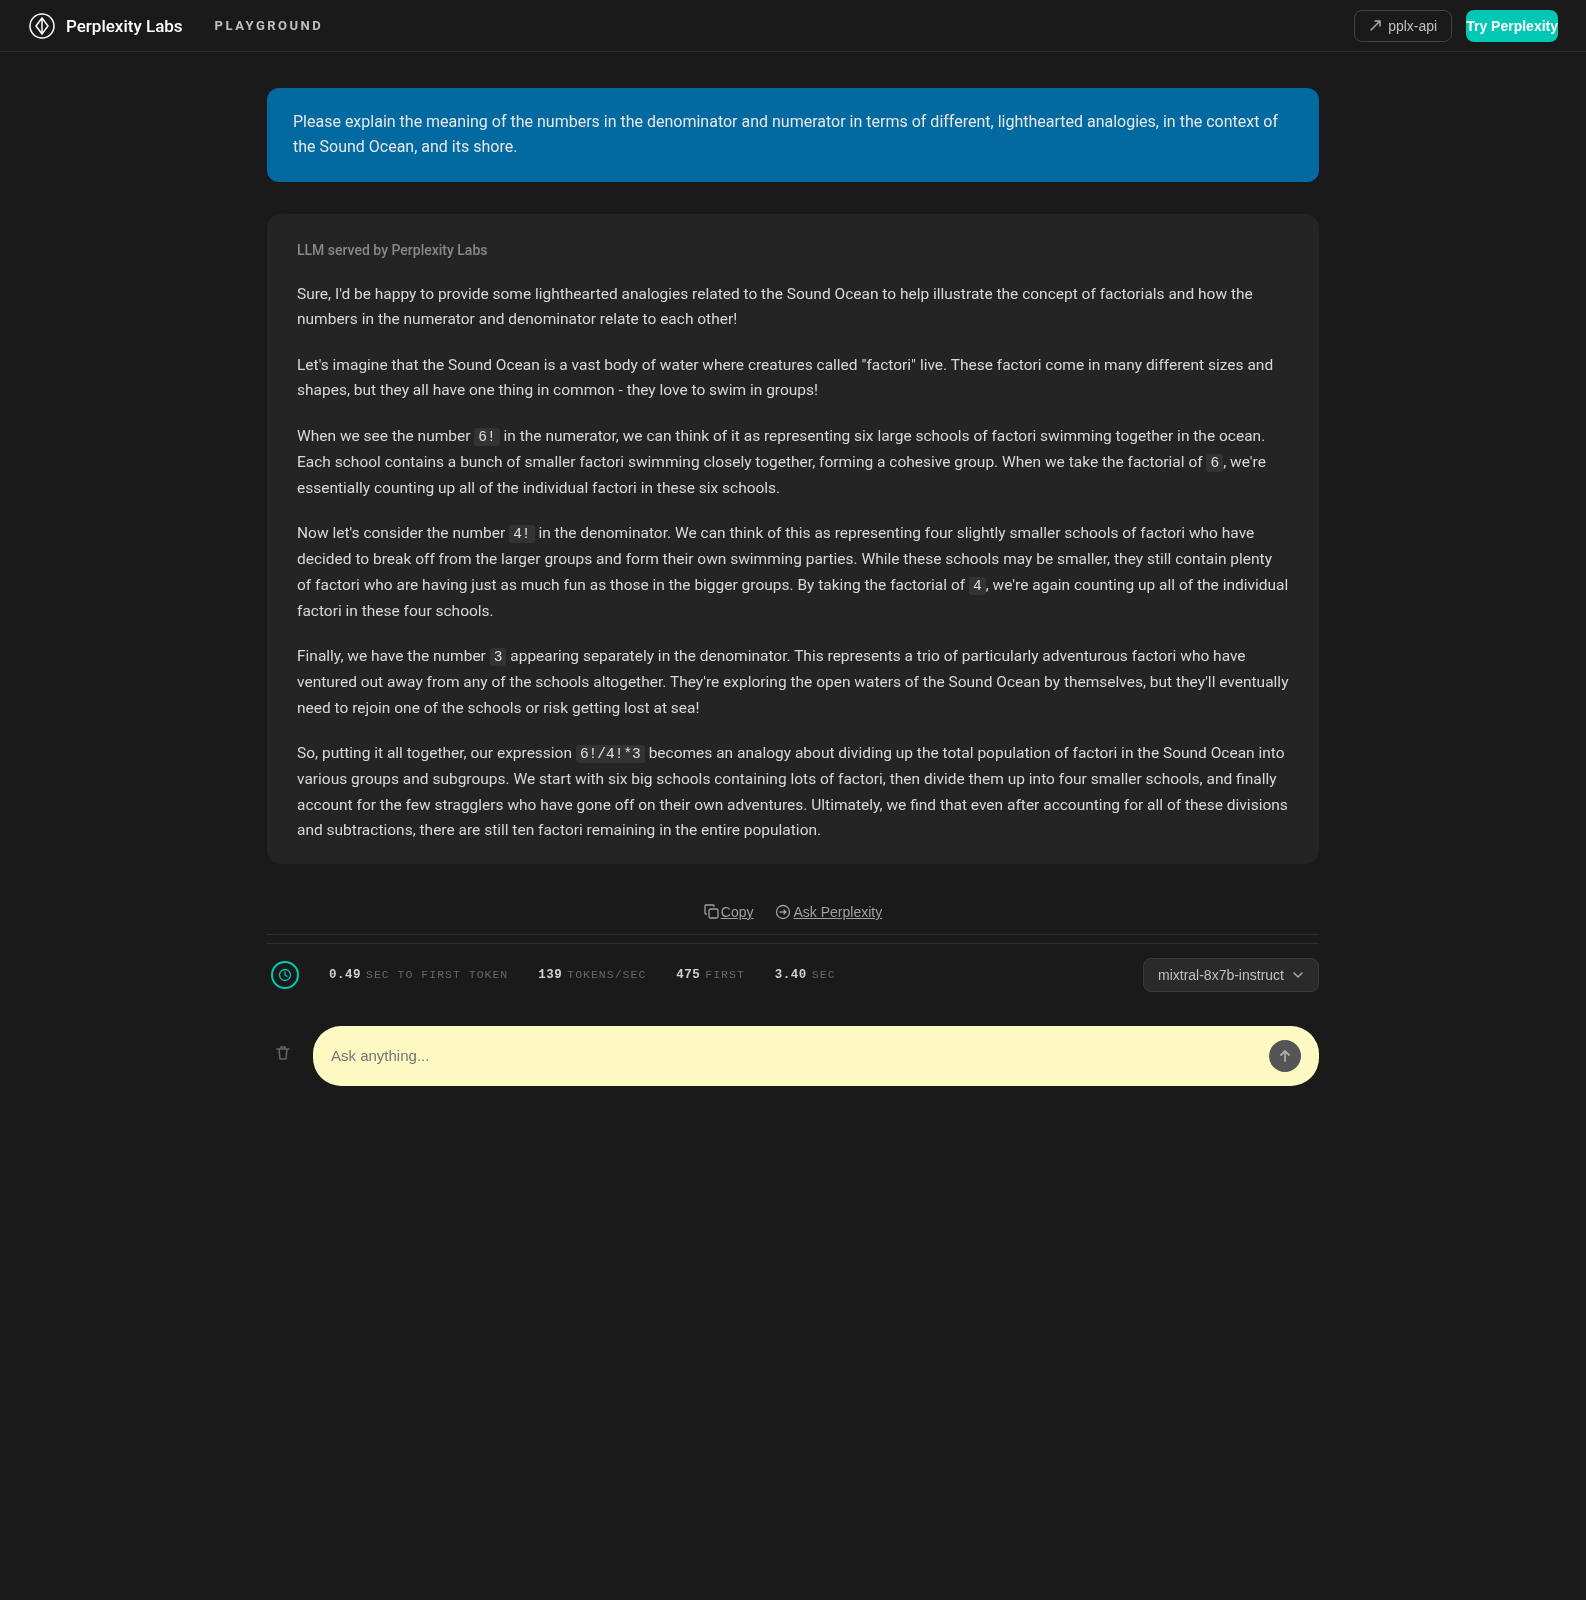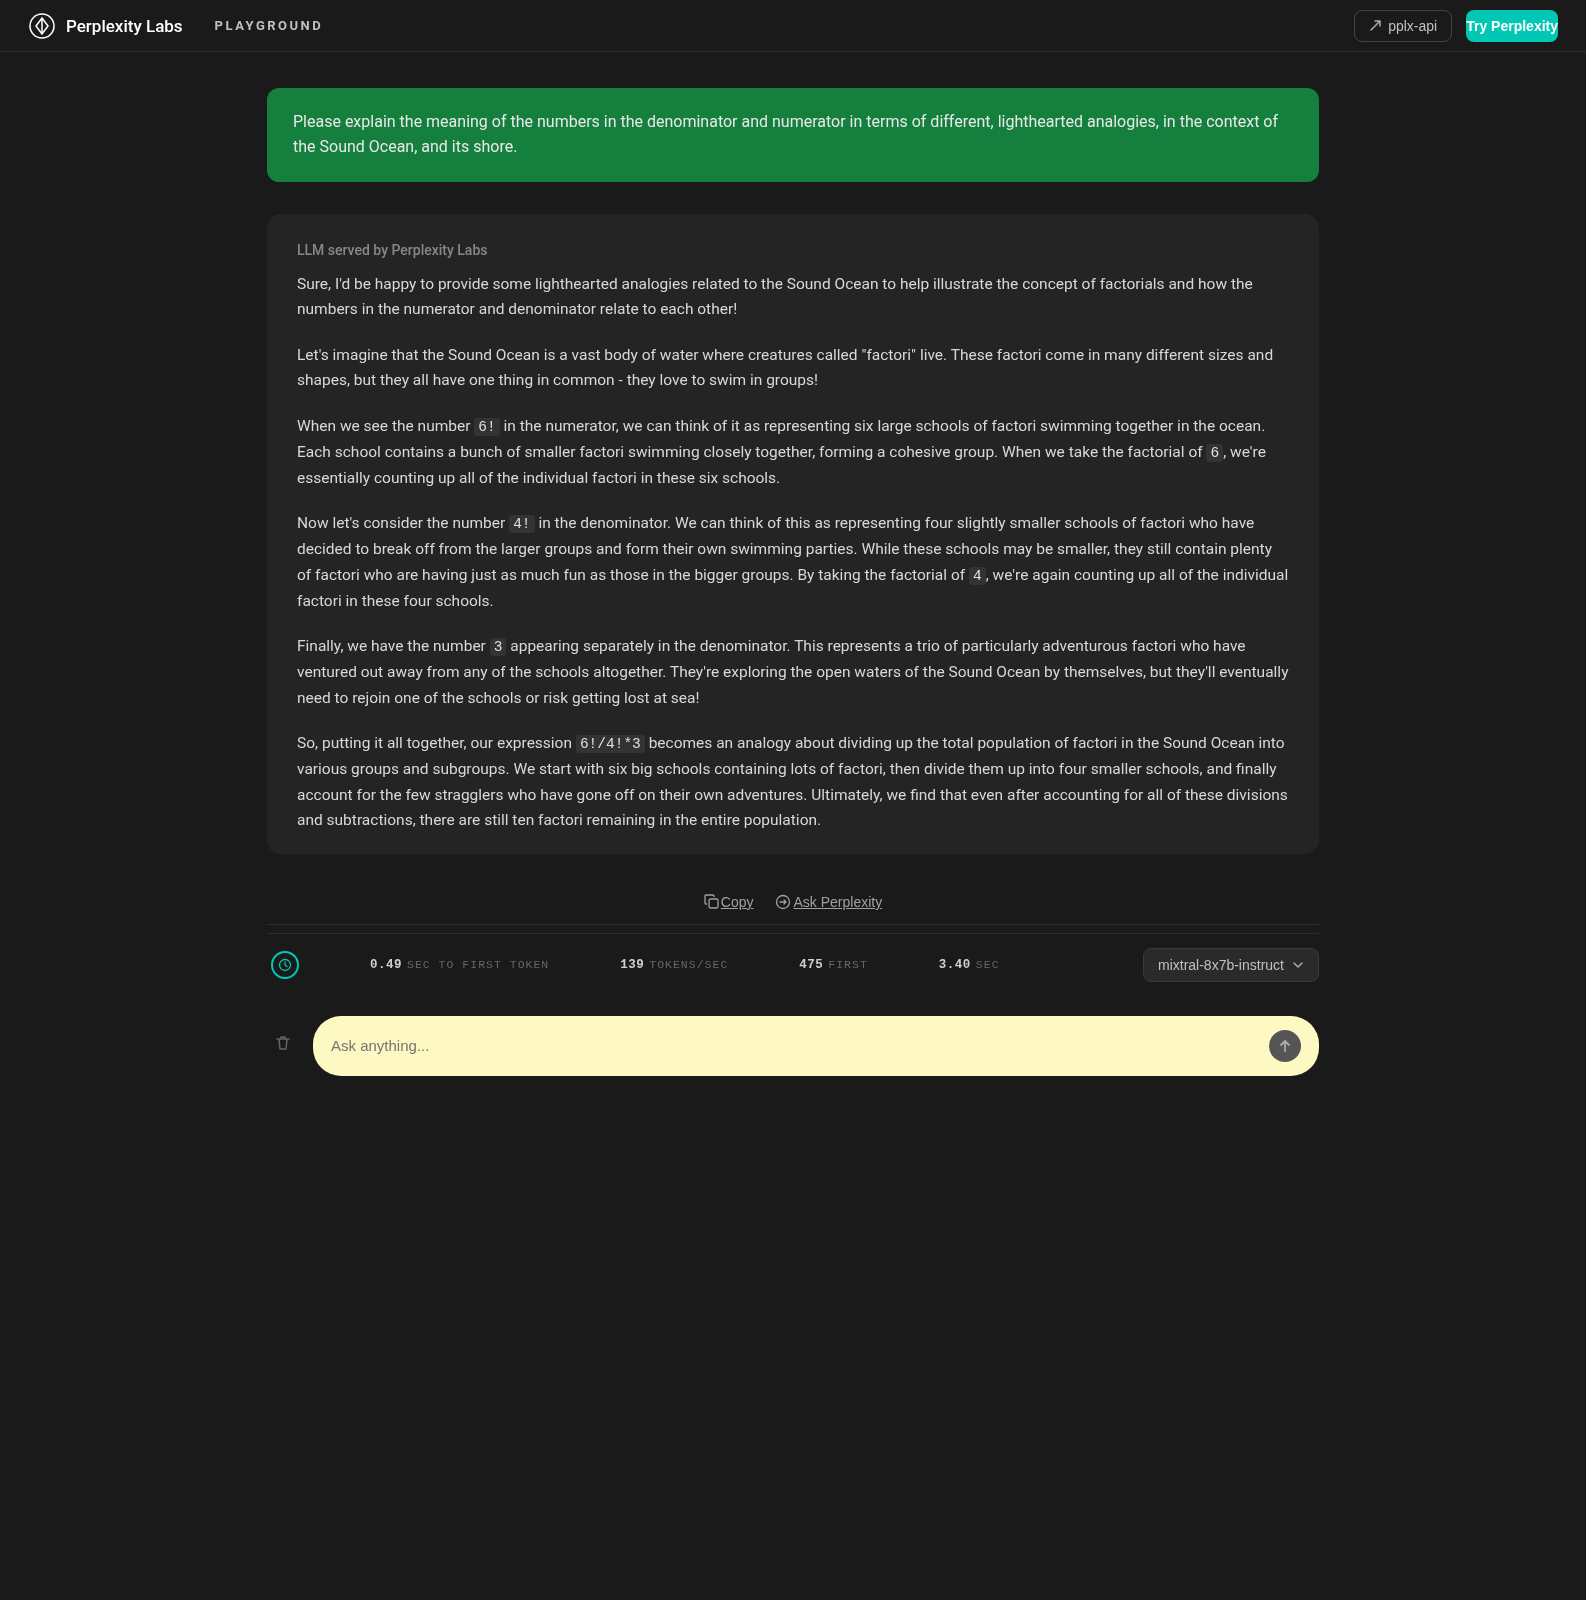--- a/index.html
+++ b/index.html
@@ -91,21 +91,21 @@
       align-items: center;
       padding: 36px 24px 0;
       max-width: 1100px;
       margin: 0 auto;
       width: 100%;
     }
 
     
     .user-message-box {
       width: 100%;
-      background-color: #15803d;
+      background-color: #0369a1;
       border-radius: 12px;
       padding: 22px 26px;
       margin-bottom: 32px;
     }
 
     .user-message-text {
       color: #e8e8e8;
       font-size: 16px;
       line-height: 1.55;
     }
@@ -116,21 +116,21 @@
       background-color: #242424;
       border-radius: 14px;
       padding: 28px 30px 20px;
       margin-bottom: 20px;
     }
 
     .response-header {
       color: #888;
       font-size: 14px;
       font-weight: 500;
-      margin-bottom: 14px;
+      margin-bottom: 24px;
     }
 
     .response-body p {
       color: #d8d8d8;
       font-size: 15.5px;
       line-height: 1.65;
       margin-bottom: 20px;
     }
 
     .response-body p:last-child {
@@ -191,21 +191,20 @@
       flex-shrink: 0;
     }
 
     .stat-item {
       display: flex;
       align-items: center;
       gap: 5px;
       font-size: 12.5px;
       letter-spacing: 0.5px;
       color: #888;
-      margin-left: 41px;
     }
 
     .stat-value {
       color: #d0d0d0;
       font-weight: 600;
       font-family: 'Courier New', monospace;
     }
 
     .stat-label {
       color: #666;

